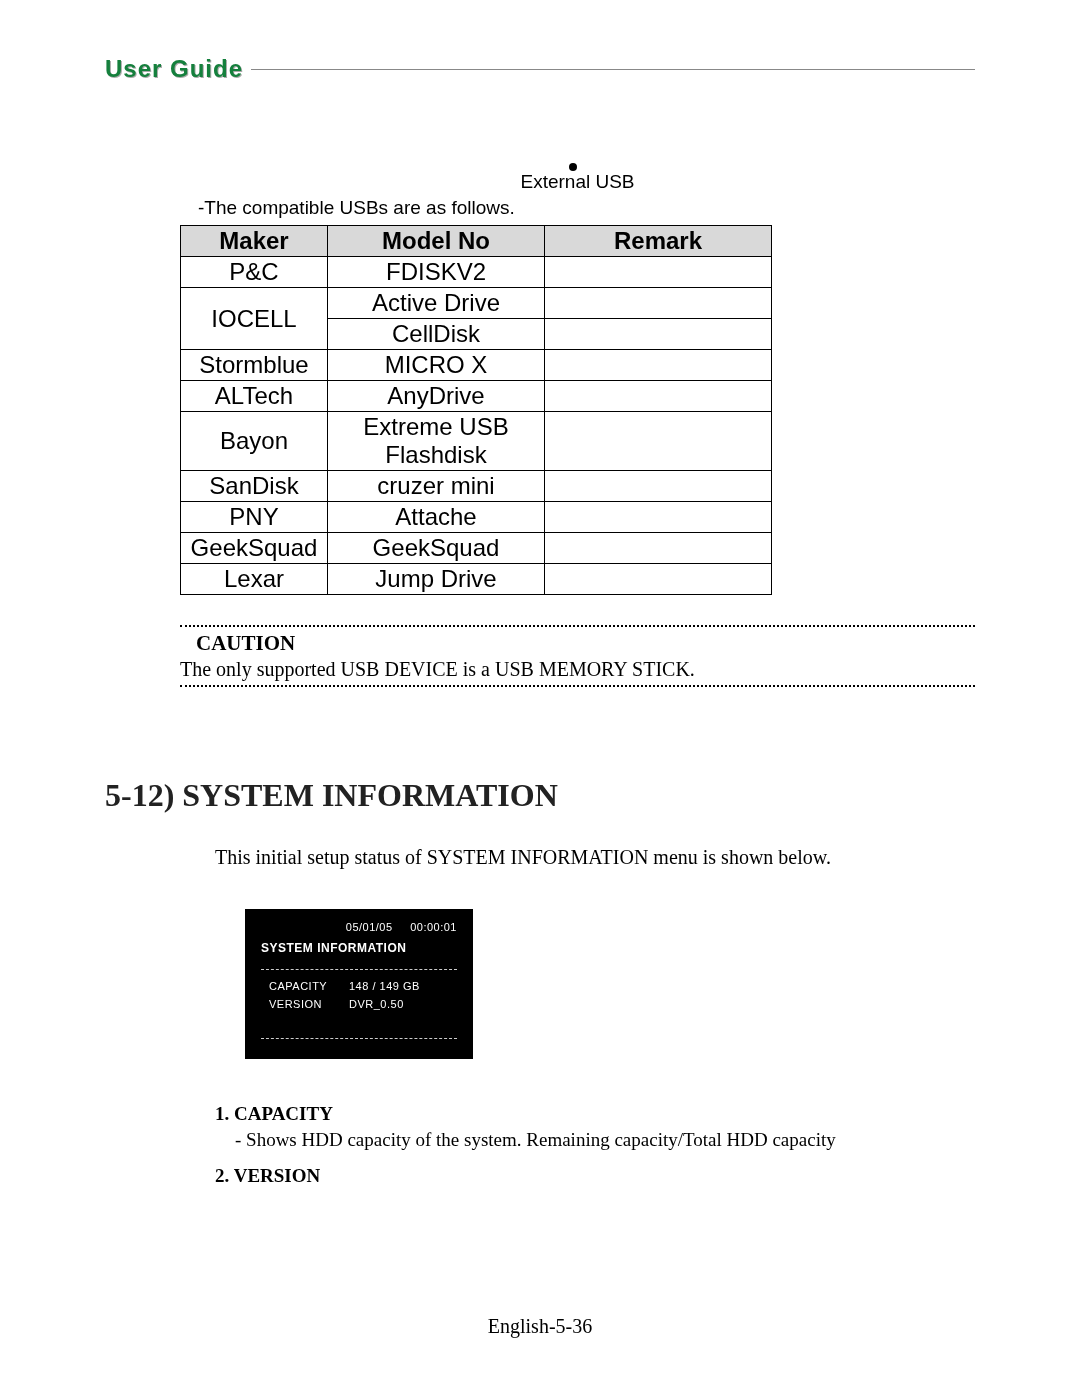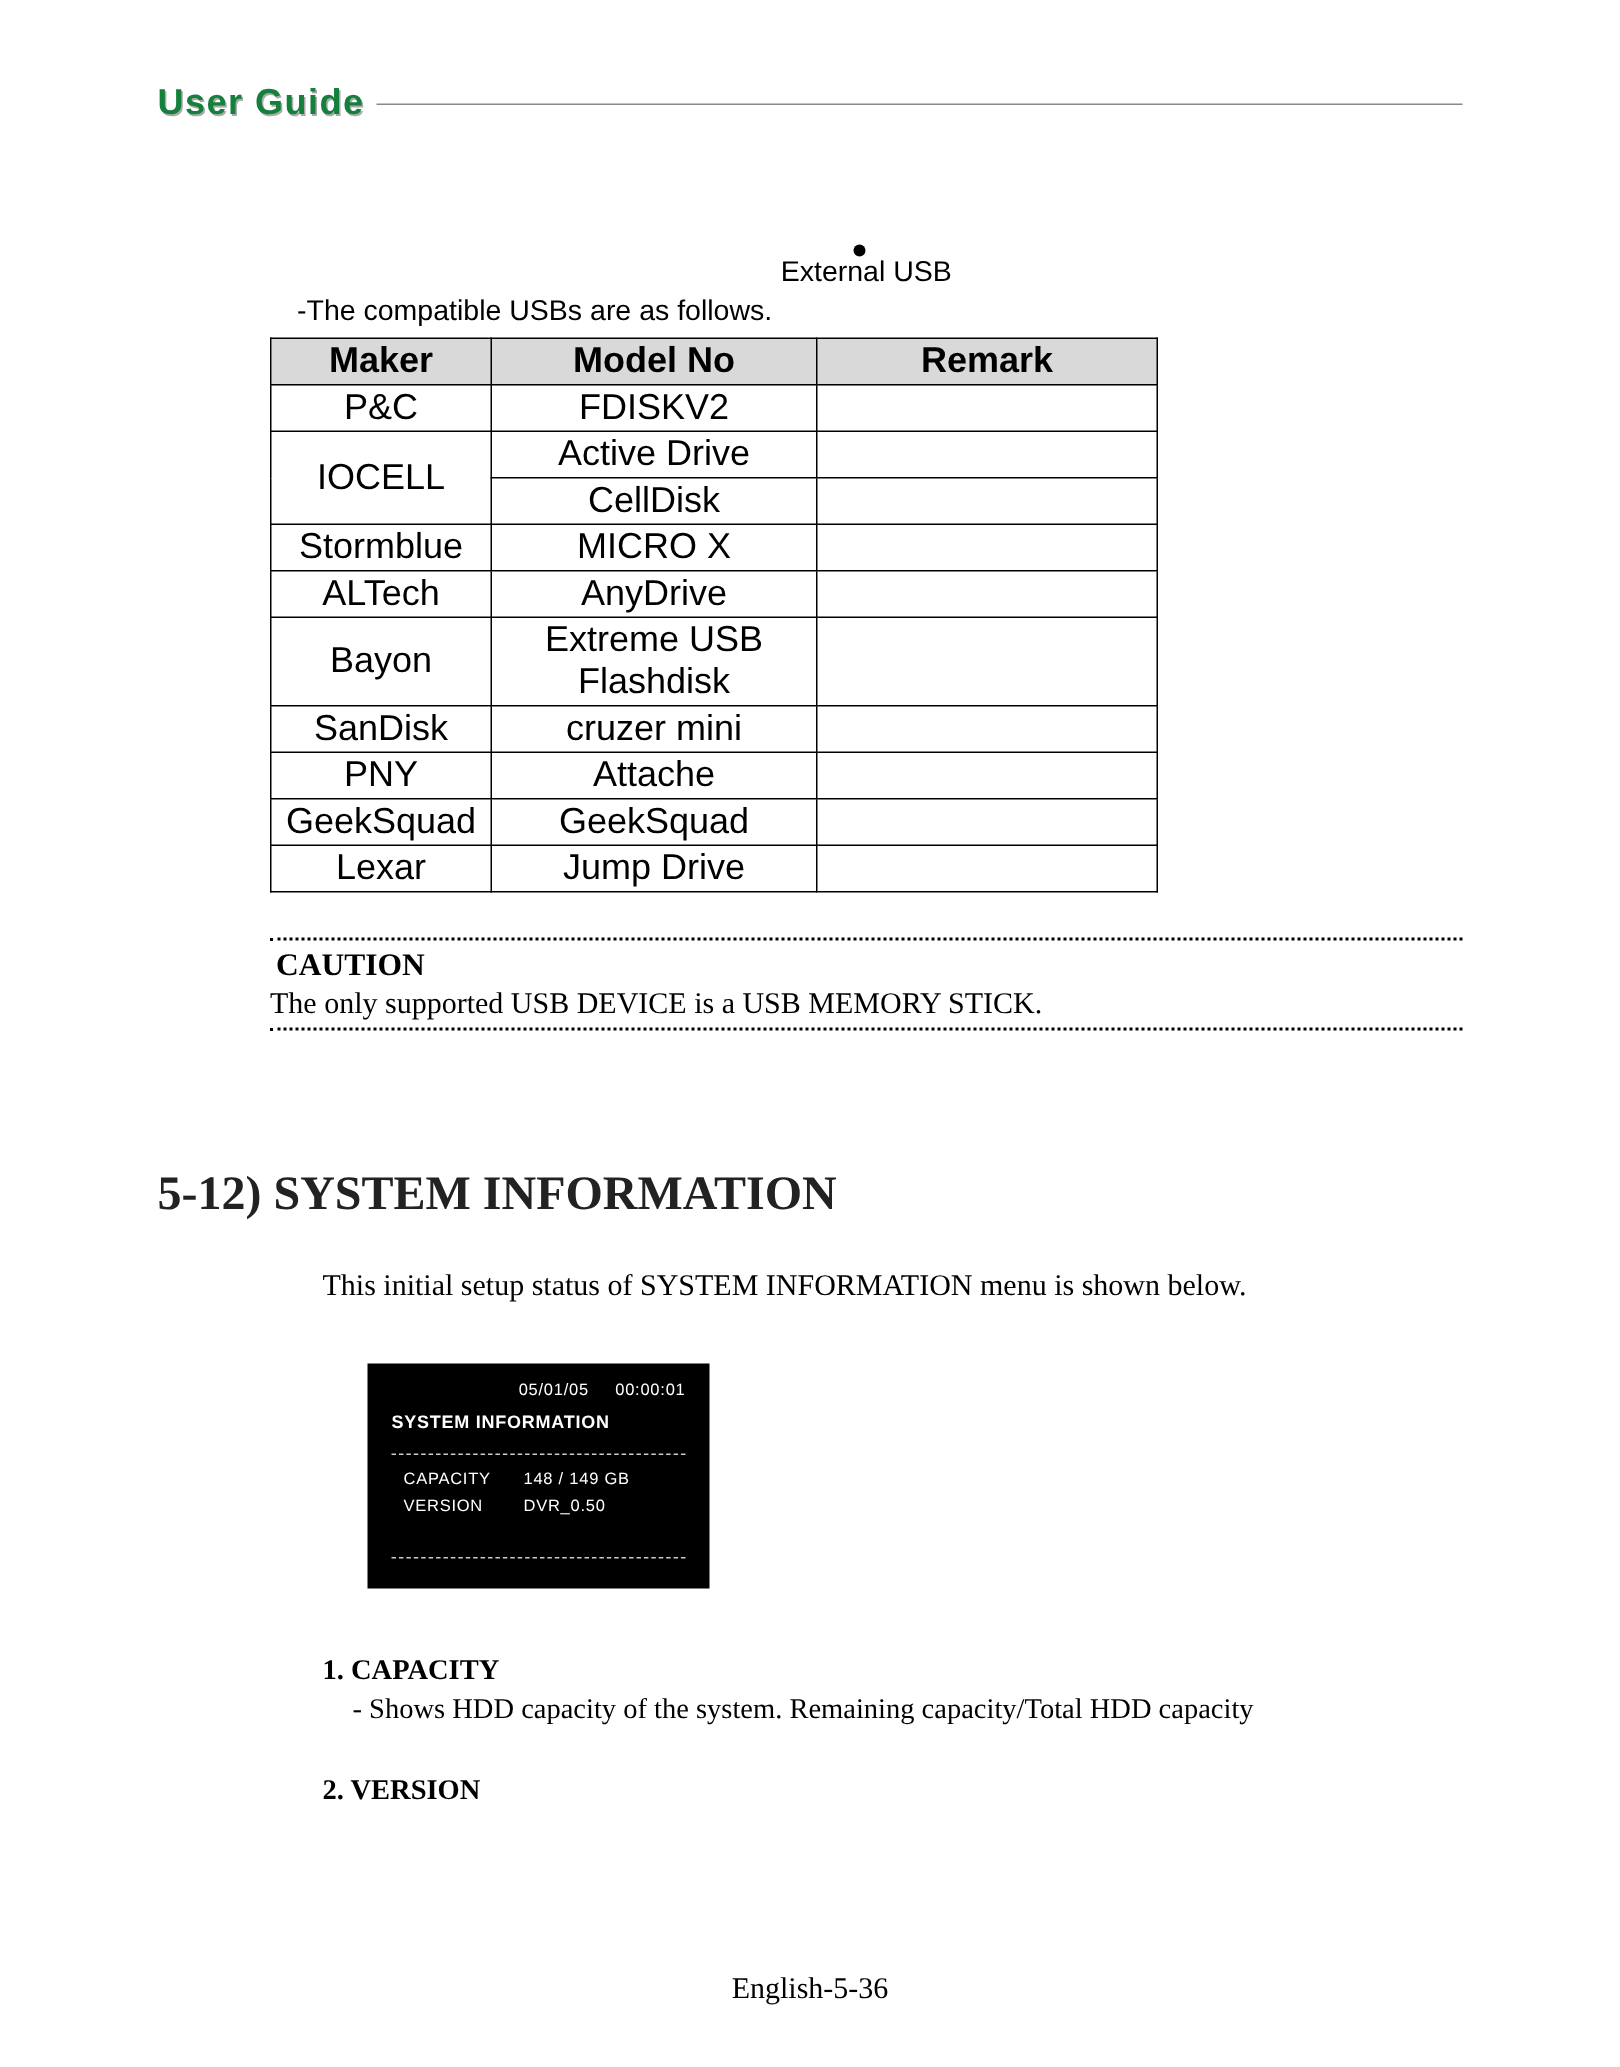--- a/index.html
+++ b/index.html
@@ -87,21 +87,21 @@
   .dotted-rule {
     border: none;
     border-top: 2px dotted #000;
     margin: 4px 0;
     height: 0;
   }
   .caution-title {
     font-family: "Times New Roman", serif;
     font-weight: bold;
     font-size: 21px;
-    margin: 4px 0 2px 4px;
+    margin: 4px 0 2px 16px;
   }
   .caution-text {
     font-family: "Times New Roman", serif;
     font-size: 20px;
     margin: 2px 0 4px 0;
   }
   .section-heading {
     font-family: "Times New Roman", serif;
     font-size: 32px;
     font-weight: bold;
@@ -153,21 +153,21 @@
     margin-top: 28px;
   }
   .numbered {
     margin-top: 44px;
     margin-left: 110px;
     font-family: "Times New Roman", serif;
     font-size: 19px;
   }
   .num-head {
     font-weight: bold;
-    margin-top: 32px;
+    margin-top: 14px;
   }
   .num-body {
     margin-left: 20px;
     margin-top: 4px;
   }
   .footer {
     position: absolute;
     bottom: 40px;
     width: 1080px;
     text-align: center;

